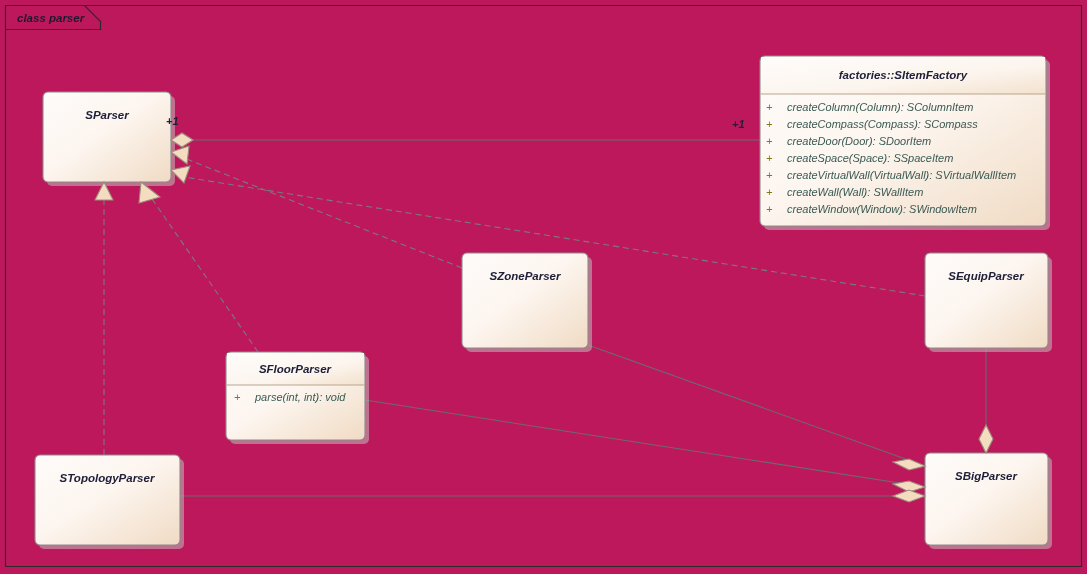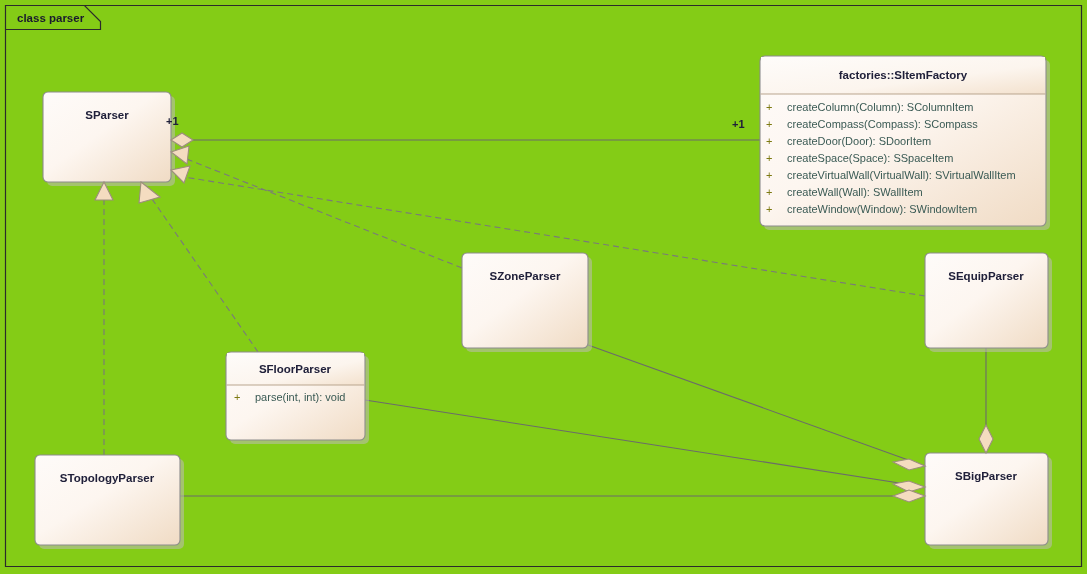--- a/index.html
+++ b/index.html
@@ -8,22 +8,23 @@
     padding: 0;
     background: #ffffff;
   }
   body {
     font-family: "Liberation Sans", sans-serif;
   }
   #diagram-root {
     position: relative;
     width: 1087px;
     height: 574px;
-    background: #84cc16;
+    background: #be185d;
     overflow: hidden;
+    font-style: italic;
   }
   svg#uml-canvas {
     position: absolute;
     top: 0;
     left: 0;
     width: 1087px;
     height: 574px;
     display: block;
   }
   .frame-label-text {

